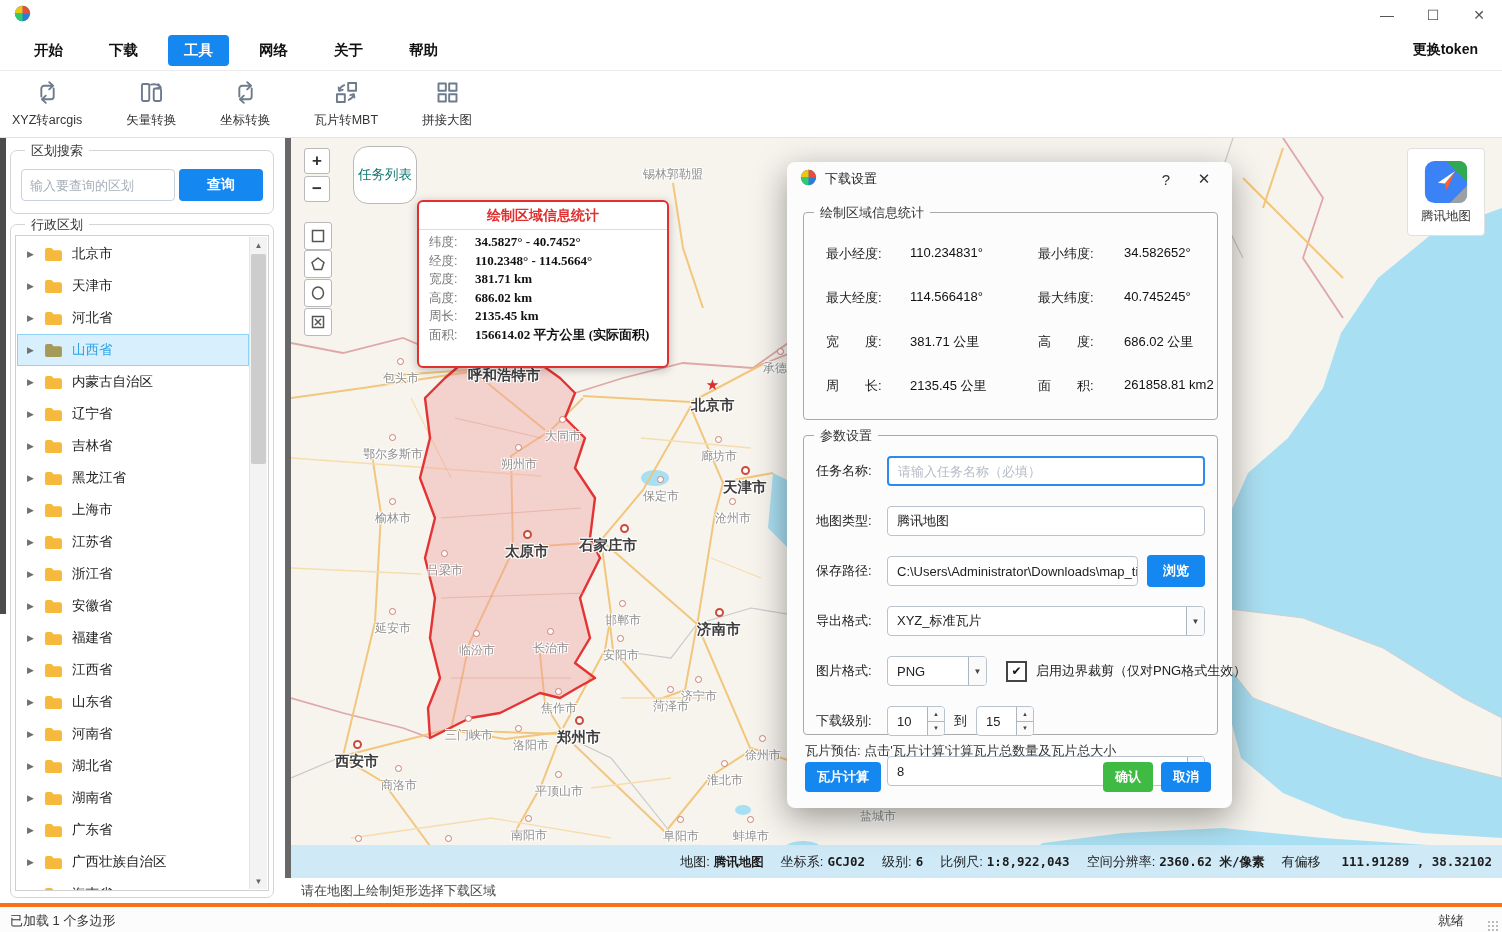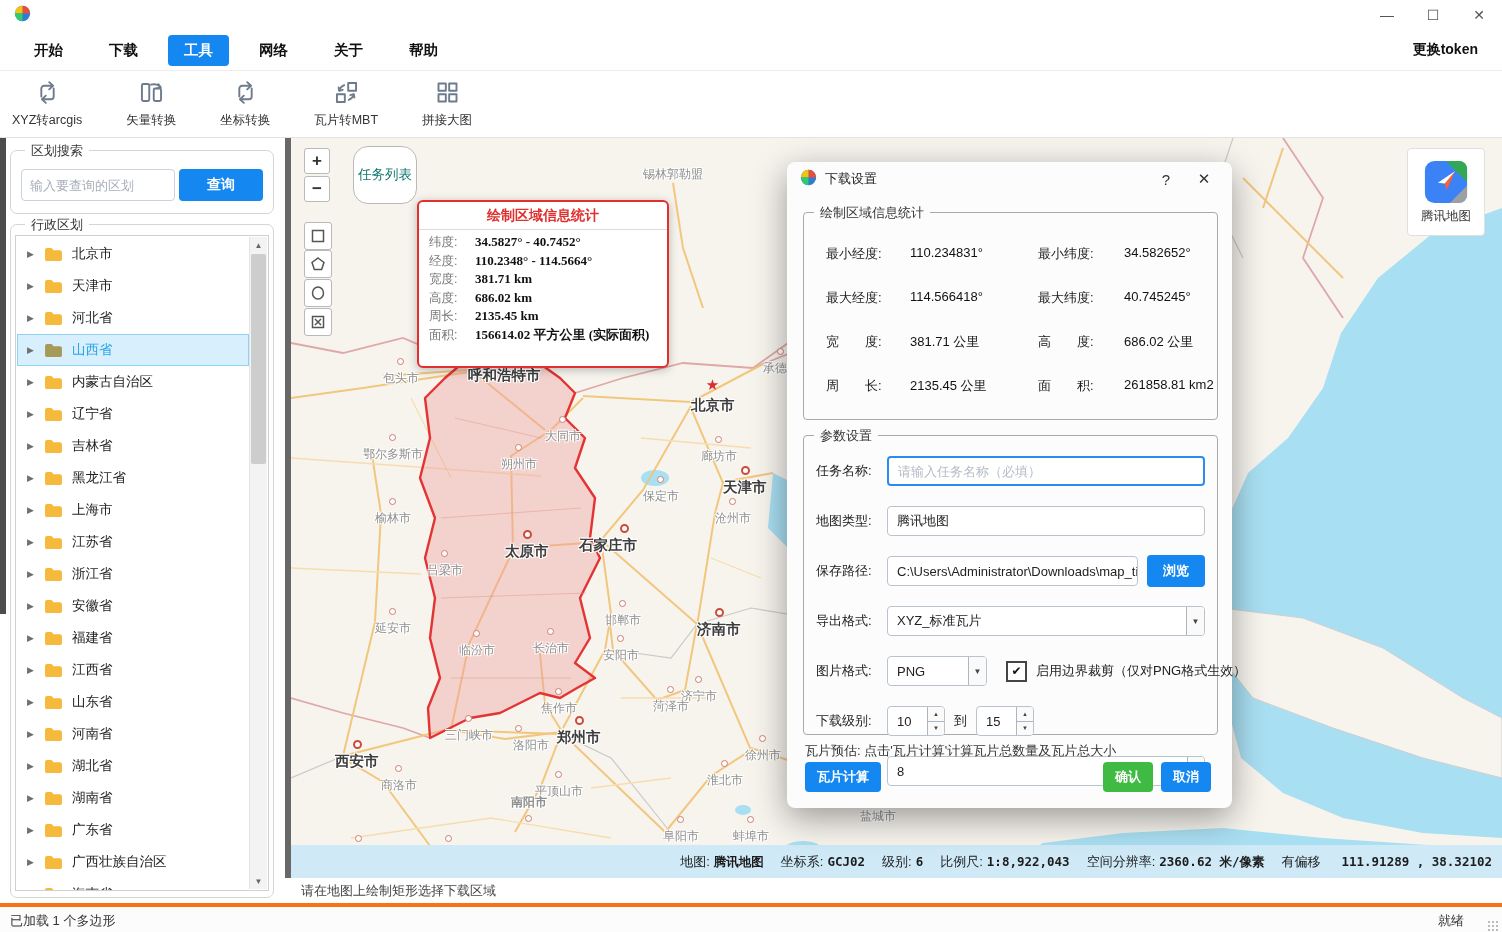--- a/index.html
+++ b/index.html
@@ -540,21 +540,21 @@
         <span class="city" style="left: 454px; top: 609px;">徐州市</span>
         <span class="cdot" style="left: 468px; top: 597px;"></span>
         <span class="city major" style="left: 44px; top: 614px;">西安市</span>
         <span class="cdot big" style="left: 61.75px; top: 602px;"></span>
         <span class="city" style="left: 416px; top: 634px;">淮北市</span>
         <span class="cdot" style="left: 430px; top: 622px;"></span>
         <span class="city" style="left: 90px; top: 639px;">商洛市</span>
         <span class="cdot" style="left: 104px; top: 627px;"></span>
         <span class="city" style="left: 244px; top: 645px;">平顶山市</span>
         <span class="cdot" style="left: 264px; top: 633px;"></span>
-        <span class="city" style="left: 220px; top: 656px; font-weight: bold;">南阳市</span>
+        <span class="city" style="left: 220px; top: 689px;">南阳市</span>
         <span class="cdot" style="left: 234px; top: 677px;"></span>
         <span class="city" style="left: 372px; top: 690px;">阜阳市</span>
         <span class="cdot" style="left: 386px; top: 678px;"></span>
         <span class="city" style="left: 442px; top: 690px;">蚌埠市</span>
         <span class="cdot" style="left: 456px; top: 678px;"></span>
         <span class="city" style="left: 569px; top: 670px;">盐城市</span>
         <span class="cdot" style="left: 583px; top: 658px;"></span>
         <span class="city" style="left: 50px; top: 709px;">安康市</span>
         <span class="cdot" style="left: 64px; top: 697px;"></span>
         <span class="city" style="left: 140px; top: 709px;">十堰市</span>

